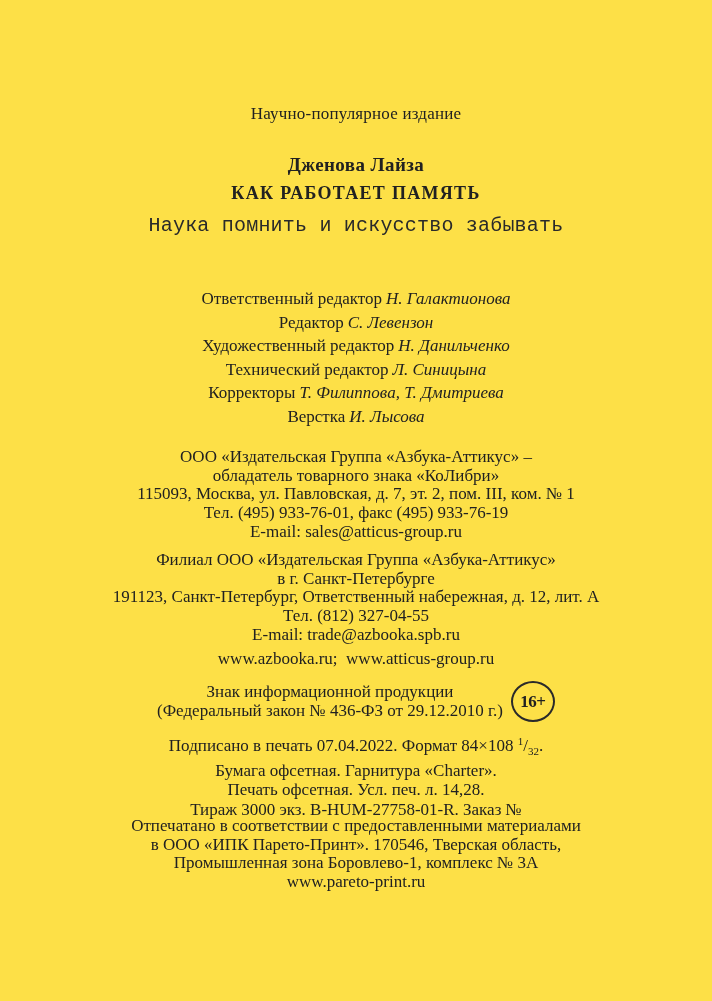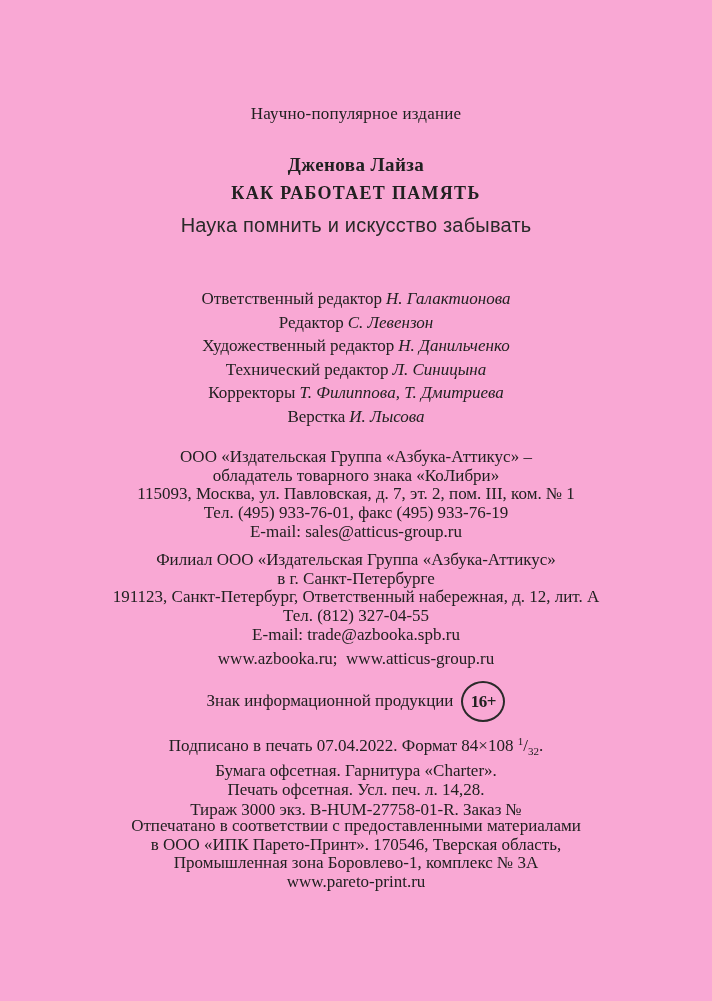--- a/index.html
+++ b/index.html
@@ -4,33 +4,33 @@
 <style>
   * { margin: 0; padding: 0; box-sizing: border-box; }
   html, body { background: #ffffff; }
   body {
     width: 712px; height: 1001px;
     font-family: "Liberation Serif", "DejaVu Serif", serif;
   }
   .page {
     position: relative;
     width: 712px; height: 1001px;
-    background: #f9a8d4;
+    background: #fde047;
     color: #212121;
     text-align: center;
     overflow: hidden;
   }
   .abs { position: absolute; left: 0; right: 0; }
 
   .edition   { top: 104px; font-size: 17px; letter-spacing: 0.2px; }
   .author    { top: 154px; font-size: 19px; font-weight: bold; letter-spacing: 0.4px; }
   .title     { top: 183px; font-size: 18px; font-weight: bold; letter-spacing: 1.3px; }
   .subtitle  {
     top: 214px; font-size: 20px;
-    font-family: Liberation Sans, sans-serif;
+    font-family: Liberation Mono, monospace;
     font-weight: 500; letter-spacing: 0.2px; color: #2a2a2a;
   }
 
   .credits   { top: 287px; font-size: 17px; line-height: 23.5px; }
   .credit-name { font-style: italic; margin-left: 4px; text-align: right; }
 
   .block     { font-size: 17px; line-height: 18.7px; }
   .publisher { top: 448px; }
   .branch    { top: 551px; }
   .websites  { top: 649px; font-size: 17px; white-space: pre-wrap; }
@@ -88,20 +88,21 @@
     <div>191123, Санкт-Петербург, Ответственный набережная, д. 12, лит. А</div>
     <div>Тел. (812) 327-04-55</div>
     <div>E-mail: trade@azbooka.spb.ru</div>
   </div>
 
   <div class="abs websites">www.azbooka.ru;  www.atticus-group.ru</div>
 
   <div class="abs age-group">
     <div class="age-text">
       <div>Знак информационной продукции</div>
+      <div>(Федеральный закон № 436-ФЗ от 29.12.2010 г.)</div>
     </div>
     <div class="age-badge">16+</div>
   </div>
 
   <div class="abs imprint">
     <div><span>Подписано в печать 07.04.2022. Формат 84×108 </span><sup>1</sup><span>/</span><sub>32</sub><span>.</span></div>
     <div>Бумага офсетная. Гарнитура «Charter».</div>
     <div>Печать офсетная. Усл. печ. л. 14,28.</div>
     <div>Тираж 3000 экз. B-HUM-27758-01-R. Заказ №</div>
   </div>

